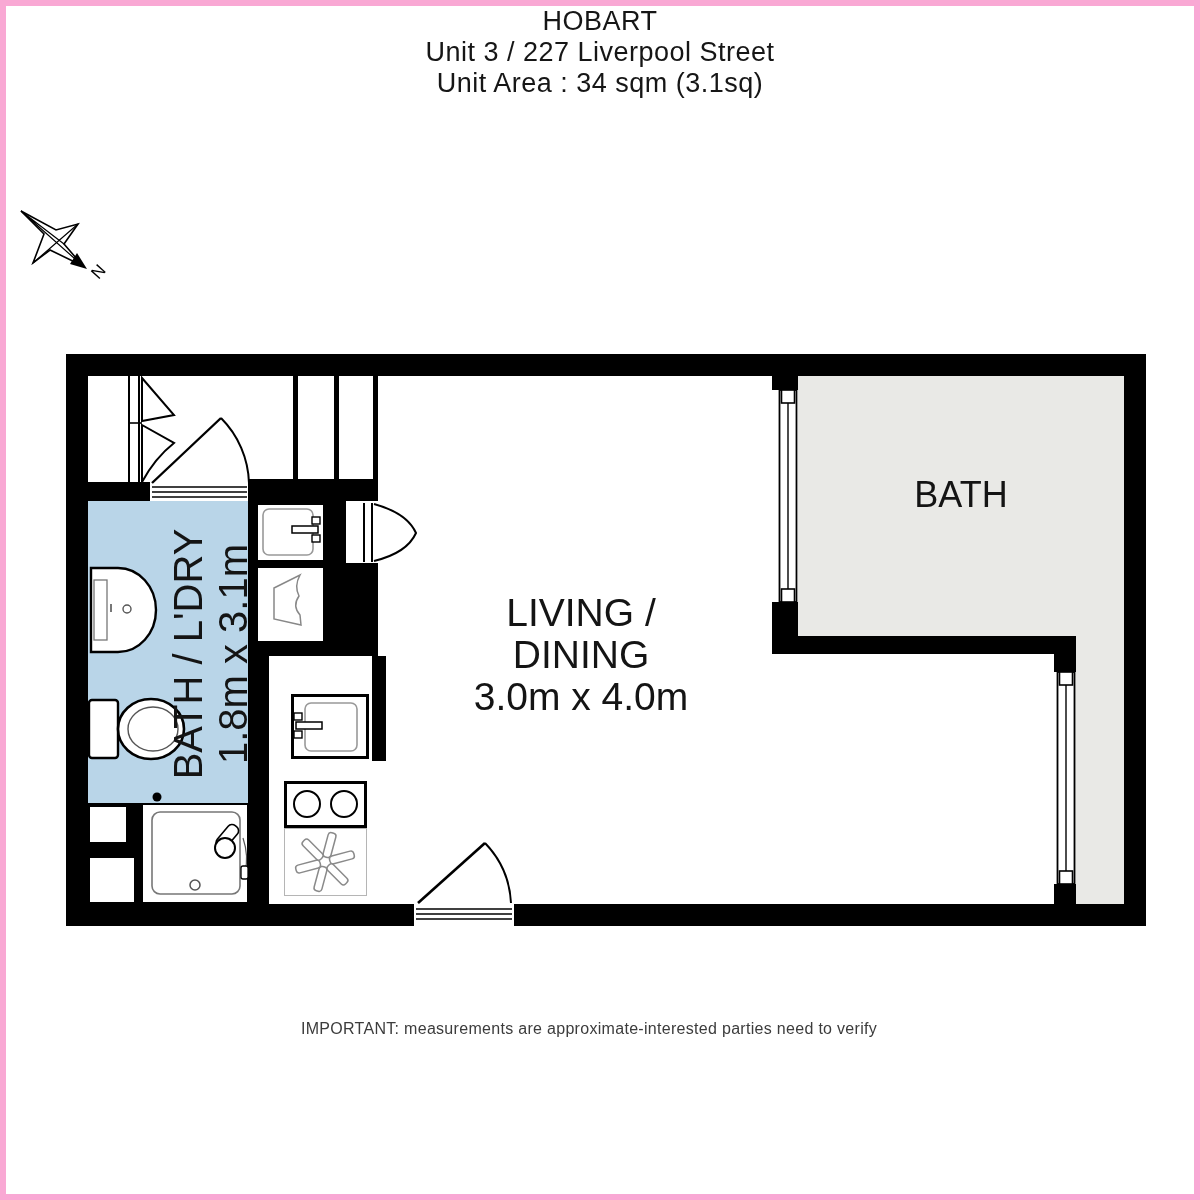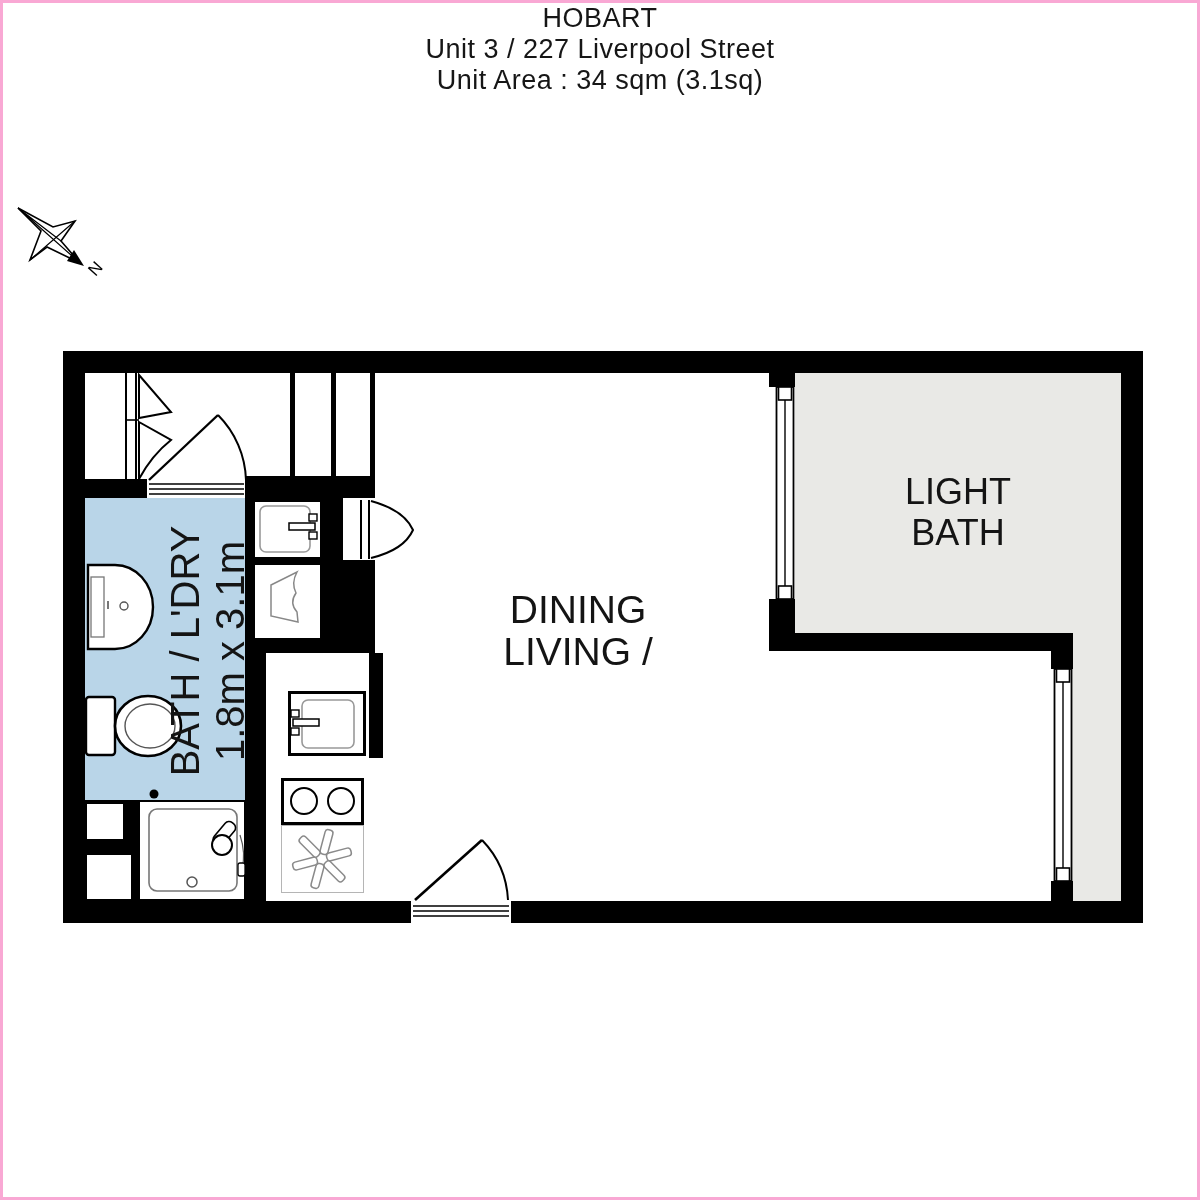--- a/index.html
+++ b/index.html
@@ -7,21 +7,21 @@
     --bath-fill:#b9d5e8;
     --lw-fill:#e9e9e6;
     --line-grey:#909090;
     --text:#1b1b1b;
     --bg:#ffffff;
   }
   html,body{margin:0;padding:0;background:#fff;}
   .page{
     position:relative;width:1200px;height:1200px;background:var(--bg);
     font-family:"Liberation Sans", sans-serif;color:var(--text);
-    overflow:hidden;box-sizing:border-box;border:3px solid #f9a8d4;
+    overflow:hidden;box-sizing:border-box;border:6px solid #f9a8d4;
   }
   .abs{position:absolute;}
   .wall{position:absolute;background:var(--wall);}
   .fill-bath{position:absolute;background:var(--bath-fill);}
   .fill-lw{position:absolute;background:var(--lw-fill);}
   .fixbox{position:absolute;background:#fff;box-sizing:border-box;}
   .b2{border:2px solid var(--wall);}
   .b3{border:3px solid var(--wall);}
   .bg1{border:1.5px solid #b5b5b5;}
   .title{
@@ -216,24 +216,25 @@
       <circle cx="151" cy="791" r="4.5" fill="#000"></circle>
     </g>
   </svg>
 
   <div class="bath-label">
     <div>BATH / L'DRY</div>
     <div>1.8m x 3.1m</div>
   </div>
 
   <div class="roomlabel lg" style="left:400px;top:586px;width:350px;">
+    <div>LIVING /</div>
     <div>DINING</div>
-    <div>LIVING /</div>
+    <div>3.0m x 4.0m</div>
   </div>
 
 
   <div class="roomlabel md" style="left:805px;top:468px;width:300px;">
-    <div>LIGHT</div>
     <div>BATH</div>
   </div>
 
+  <div class="footer">IMPORTANT: measurements are approximate-interested parties need to verify</div>
 
 </div>
 
 </body></html>

